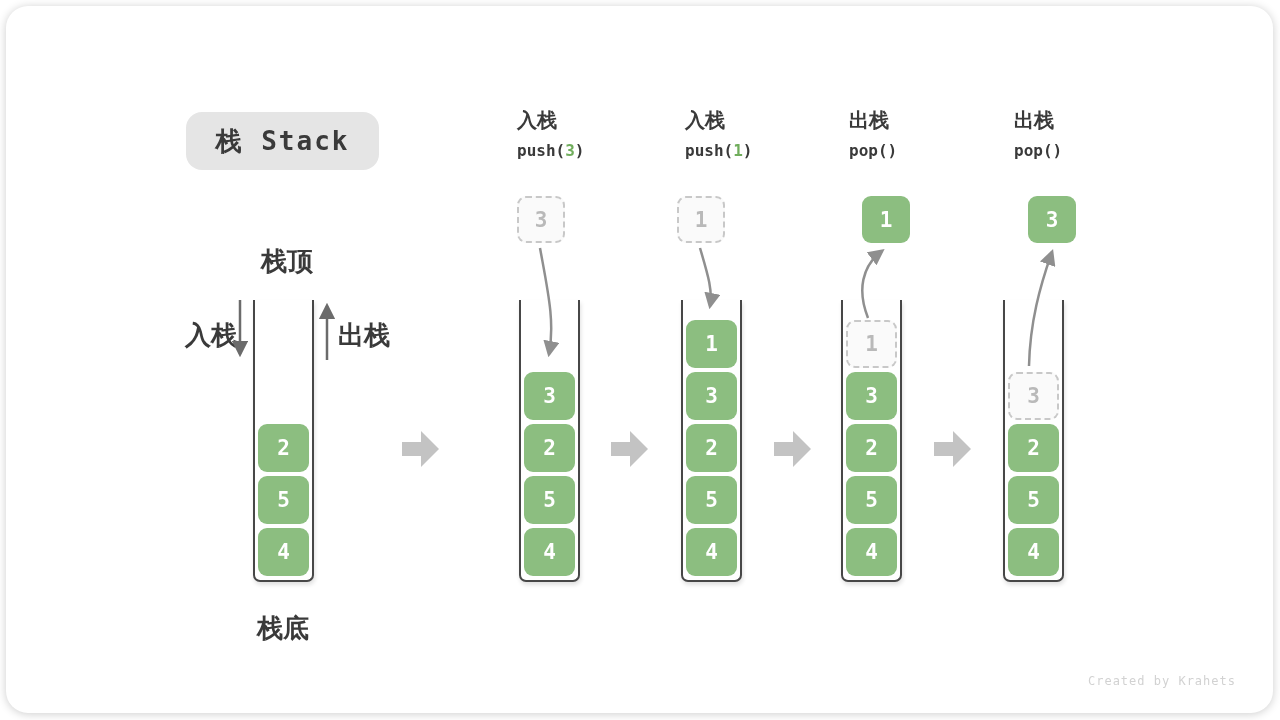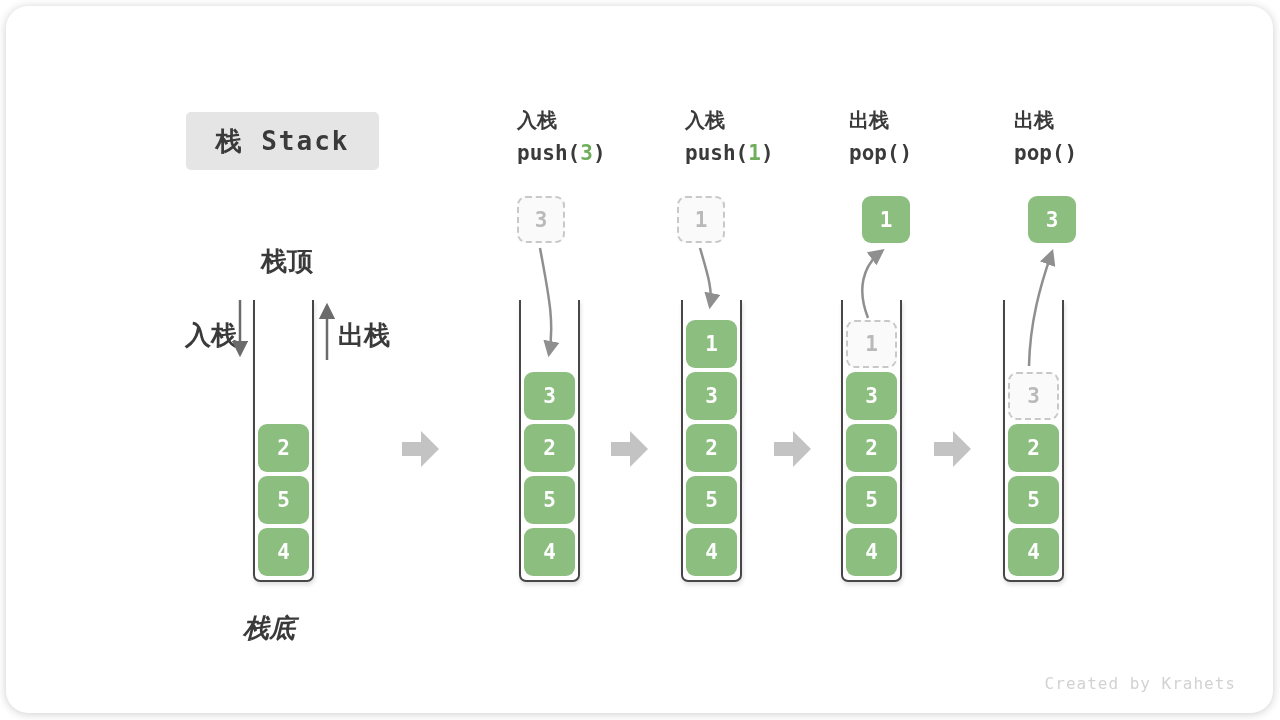--- a/index.html
+++ b/index.html
@@ -13,39 +13,39 @@
   .card {
     position: absolute; left: 6px; top: 6px;
     width: 1267px; height: 707px;
     background: #ffffff;
     border-radius: 22px;
     box-shadow: 0 1px 10px rgba(0,0,0,0.20);
   }
   .title-box {
     position: absolute; left: 186px; top: 112px;
     width: 193px; height: 58px;
-    background: #e5e5e5; border-radius: 5px;
+    background: #e5e5e5; border-radius: 16px;
     display: flex; align-items: center; justify-content: center;
     font-family: "DejaVu Sans Mono", monospace;
     font-size: 26px; font-weight: bold; color: #3a3a3a;
     letter-spacing: 2px;
   }
   .lbl {
     position: absolute;
     font-size: 26px; font-weight: 700; color: #3a3a3a;
     white-space: nowrap;
   }
   .op {
     position: absolute; top: 107px; color: #3a3a3a; white-space: nowrap;
   }
   .op .op-label { font-size: 20px; font-weight: 700; }
   .op .op-code {
     margin-top: 7px;
     font-family: "DejaVu Sans Mono", monospace;
-    font-size: 21px; font-weight: bold;
+    font-size: 16px; font-weight: bold;
   }
   .op .op-code .green { color: var(--code-green, #70ad5c); }
   .stack {
     position: absolute; top: 300px;
     width: 61px; height: 282px;
     box-sizing: border-box;
     border-left: 2px solid #474747;
     border-right: 2px solid #474747;
     border-bottom: 2px solid #474747;
     border-radius: 0 0 7px 7px;
@@ -87,37 +87,37 @@
     color: #ffffff;
   }
   .step-arrow { position: absolute; top: 431px; }
   .overlay {
     position: absolute; left: 0; top: 0;
     pointer-events: none;
   }
   .credit {
     position: absolute; right: 44px; top: 674px;
     font-family: "DejaVu Sans Mono", monospace;
-    font-size: 16px; color: #d2d2d2;
+    font-size: 12px; color: #d2d2d2;
     letter-spacing: 1px;
   }
 </style>
 </head>
 <body>
 
 <div class="card"></div>
 
 <div class="title-box">
   <span>栈 Stack</span>
 </div>
 
 <div class="lbl" style="left:261px; top:244px;">栈顶</div>
 <div class="lbl" style="left:185px; top:318px;">入栈</div>
 <div class="lbl" style="left:338px; top:318px;">出栈</div>
-<div class="lbl" style="left:243px; top:611px;font-style:italic;">栈底</div>
+<div class="lbl" style="left:257px; top:611px;">栈底</div>
 
 <div>
     <div class="op" style="left: 517px;">
       <div class="op-label">入栈</div>
       <div class="op-code"><span>push(</span><span class="green">3</span><span>)</span></div>
     </div>
     <div class="op" style="left: 685px;">
       <div class="op-label">入栈</div>
       <div class="op-code"><span>push(</span><span class="green">1</span><span>)</span></div>
     </div>

